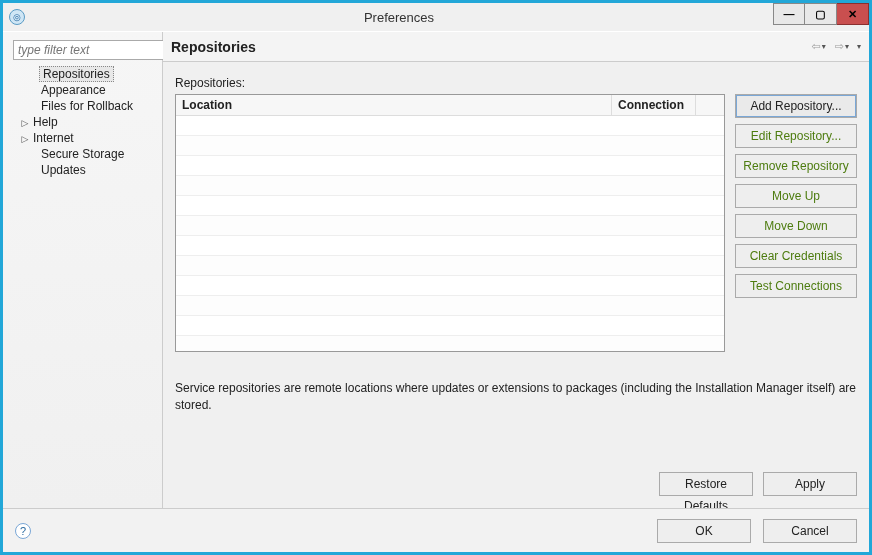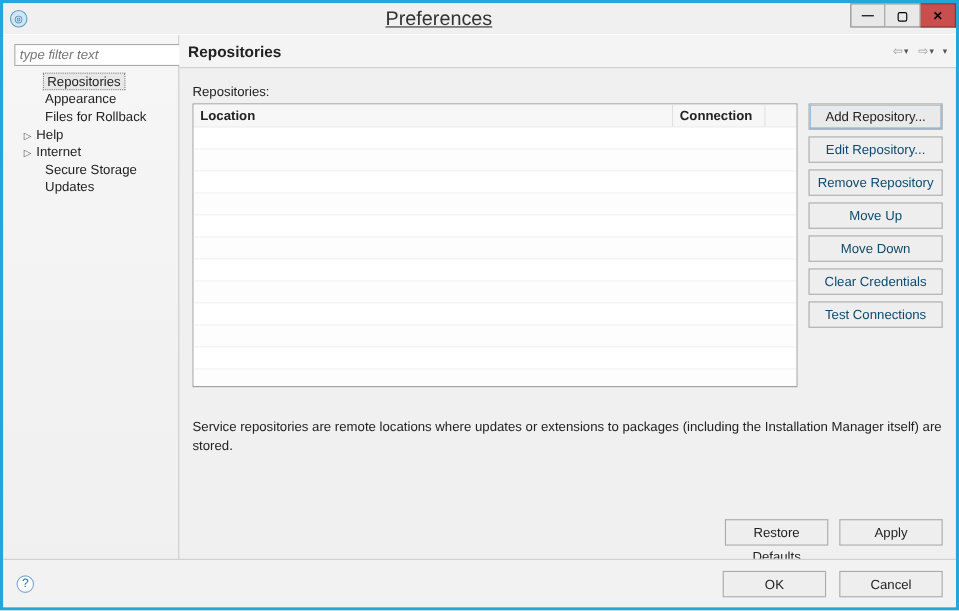--- a/index.html
+++ b/index.html
@@ -26,23 +26,22 @@
     border-radius: 50%;
     background: #cfe6f5;
     border: 1px solid #5a9bc4;
     display: flex; align-items: center; justify-content: center;
     font-size: 9px; color: #2a6aa0;
   }
   .titlebar-title {
     flex: 1;
     text-align: center;
     color: #333;
-    font-size: 18px;
+    font-size: 13px;
     padding-right: 0;
-    text-decoration: underline;
   }
   .titlebar-buttons { display: flex; height: 100%; }
   .titlebar-btn {
     width: 32px; height: 22px;
     border: 1px solid #888;
     background: #e8e8e8;
     display: flex; align-items: center; justify-content: center;
     margin-top: 0;
     font-size: 11px;
     font-family: Arial, sans-serif;
@@ -157,21 +156,21 @@
     font-size: 12px;
     padding: 0 6px;
     text-align: center;
     line-height: 22px;
     cursor: default;
   }
   .btn.active {
     background: #eaeaea;
     box-shadow: 0 0 0 1px #7aa7d6 inset;
   }
-  .btn.disabled { color:#0c4a6e; }
+  .btn.disabled { color:#4d7c0f; }
 
   .desc-block { margin-top: 28px; color:#222; line-height:1.4; }
   .checkbox-row { margin-top:6px; display:flex; align-items:center; gap:6px; }
   .checkbox { width:13px; height:13px; border:1px solid #555; background:#fff; display:flex; align-items:center; justify-content:center; font-size:11px; line-height:11px;}
   .checkbox.checked::after { content:"✓"; color:#222; font-weight:bold; }
 
   .bottom-right-btns {
     display:flex; justify-content:flex-end; gap:10px;
     padding-bottom:4px;
   }

